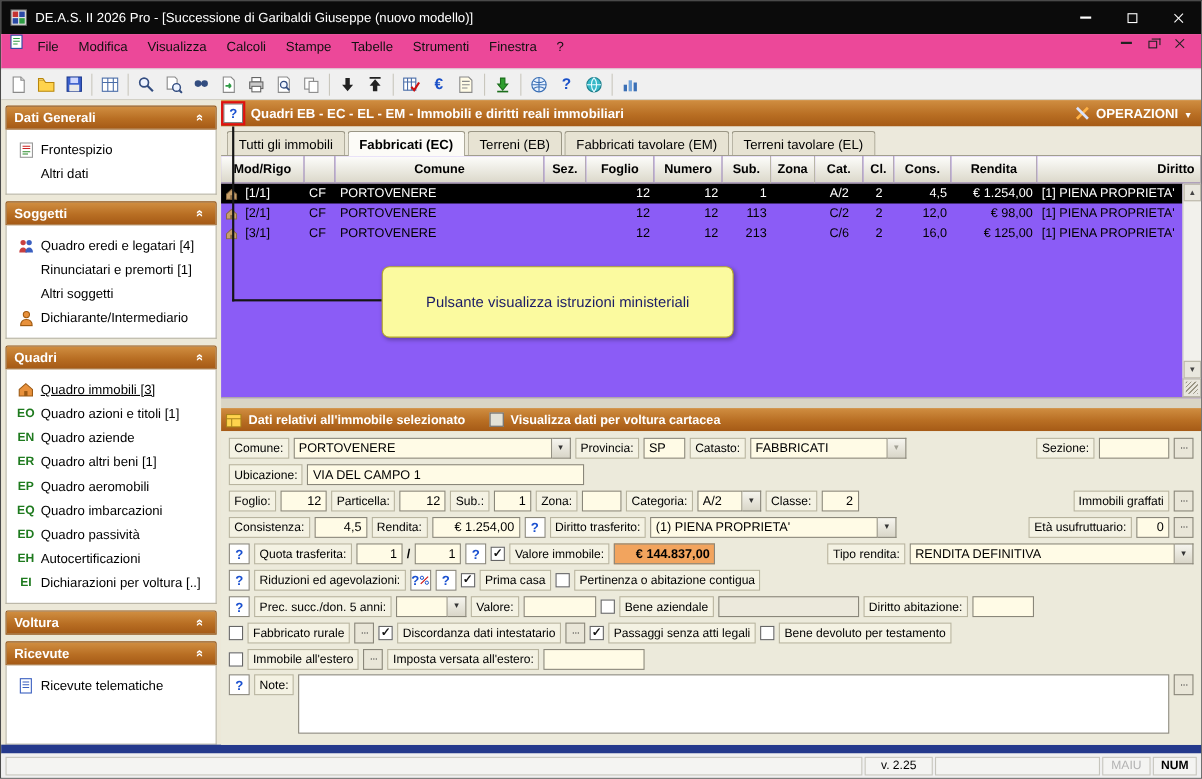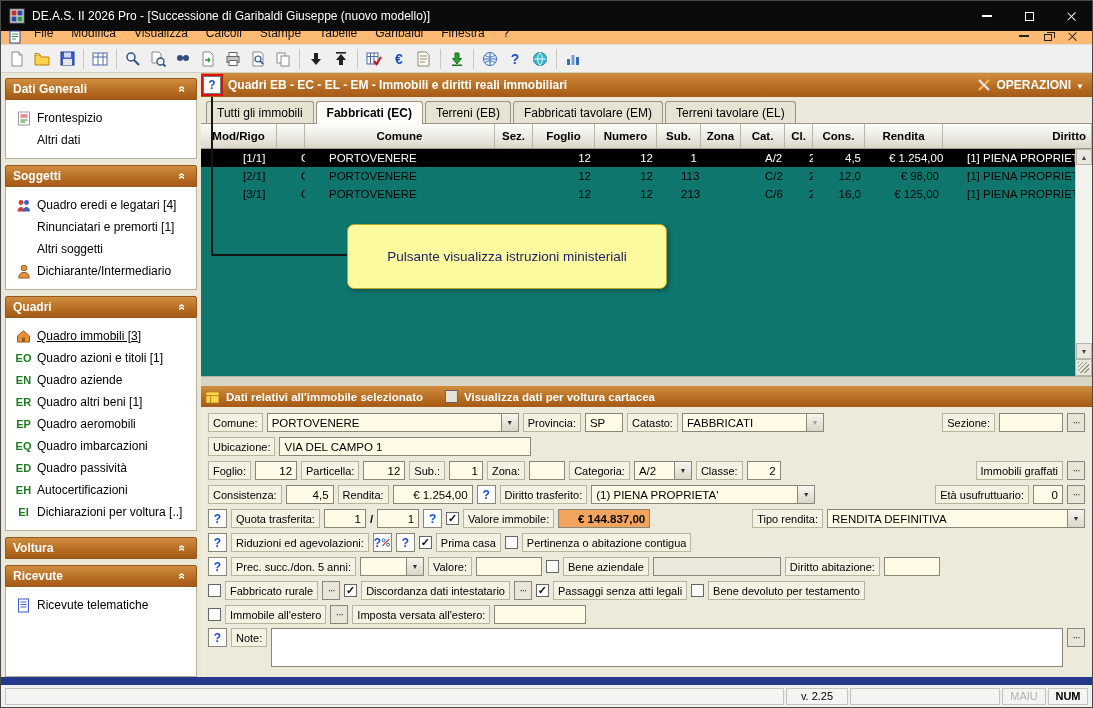--- a/index.html
+++ b/index.html
@@ -15,21 +15,21 @@
 .min-glyph{width:10px;height:1.5px;background:currentColor;display:inline-block;}
 .max-glyph{width:9px;height:9px;border:1.2px solid currentColor;display:inline-block;}
 .x-glyph{position:relative;width:11px;height:11px;display:inline-block;}
 .x-glyph::before,.x-glyph::after{content:"";position:absolute;left:5px;top:0;width:1.4px;height:11px;background:currentColor;}
 .x-glyph::before{transform:rotate(45deg);}
 .x-glyph::after{transform:rotate(-45deg);}
 .restore-glyph{position:relative;width:8px;height:7px;border:1.2px solid currentColor;display:inline-block;margin-top:3px;}
 .restore-glyph::before{content:"";position:absolute;left:1.5px;top:-3.5px;width:7px;height:5.5px;border:1.2px solid currentColor;border-left:none;border-bottom:none;}
 
 
-.menubar{height:14px;background:#fdba74;display:flex;align-items:flex-end;padding:0 4px;border-bottom:1px solid #dcdcdc;flex:none;font-size:12px;color:#111;}
+.menubar{height:32px;background:#ec4899;display:flex;align-items:flex-start;padding:0 4px;border-bottom:1px solid #dcdcdc;flex:none;font-size:12px;color:#111;}
 .menubar .mi{padding:4px 9px;}
 .sysicon{margin:0 3px;display:flex;}
 .mdi-controls{margin-left:auto;display:flex;gap:8px;padding-right:8px;color:#222;align-items:center;}
 .mdi-controls .mc{display:flex;align-items:center;justify-content:center;width:16px;height:16px;}
 
 
 .toolbar{height:28px;background:#f0f0f0;display:flex;align-items:center;padding:0 4px;border-bottom:1px solid #d2d0c6;gap:1px;flex:none;}
 .tbtn{width:24px;height:24px;display:flex;align-items:center;justify-content:center;border-radius:2px;}
 .tsep{width:1px;height:20px;background:#c9c7bd;margin:0 3px;flex:none;}
 .g-euro::before{content:"€";color:#1a50c8;font-weight:bold;font-size:14px;}
@@ -57,28 +57,28 @@
 .panel-hdr{height:24px;display:flex;align-items:center;gap:7px;padding:0 8px 0 2px;color:#fff;font-weight:bold;font-size:12px;background:linear-gradient(180deg,#d08e41 0%,#b86e23 55%,#a55a16 100%);flex:none;}
 .help-book{width:18px;height:18px;background:#fff;border:1px solid #777;outline:2px solid #e01010;display:flex;align-items:center;justify-content:center;flex:none;}
 .qmark::before{content:"?";color:#1a50d0;font-weight:bold;font-size:12px;}
 .operations{margin-left:auto;display:flex;align-items:center;gap:5px;}
 .caret::before{content:"▼";font-size:8px;}
 
 .tabs{height:27px;display:flex;align-items:flex-end;gap:2px;padding:3px 5px 0;background:#ece9dc;border-bottom:1px solid #9a9685;flex:none;}
 .tab{padding:4px 10px 3px;font-size:12px;background:#e7e3d3;border:1px solid #9a9685;border-bottom:none;border-radius:3px 3px 0 0;white-space:nowrap;}
 .tab.selected{background:#fcfbf7;font-weight:bold;padding-bottom:4px;margin-bottom:-1px;}
 
-.grid-area{height:253px;background:#0f766e;position:relative;flex:none;border-bottom:1px solid #b5b1a0;}
+.grid-area{height:220px;background:#8b5cf6;position:relative;flex:none;border-bottom:1px solid #b5b1a0;}
 .ghead{display:grid;grid-template-columns:76px 28px 190px 38px 62px 62px 44px 40px 44px 28px 52px 78px minmax(0,1fr);height:25px;}
 .gh{background:linear-gradient(180deg,#fdfdfb,#dbd8ca);border-right:1px solid #b9b6a7;border-bottom:1px solid #9d9a8b;display:flex;align-items:center;justify-content:center;font-weight:bold;font-size:11.5px;white-space:nowrap;overflow:hidden;}
 .gh.right{justify-content:flex-end;padding-right:5px;}
 .grows{margin-right:17px;}
 .grow{display:grid;grid-template-columns:18px 58px 28px 190px 38px 62px 62px 44px 40px 44px 28px 52px 78px minmax(0,1fr);height:18px;font-size:11.5px;align-items:center;}
 .grow.selected{background:#000;color:#fff;}
-.gc{padding:0 4px;white-space:nowrap;overflow:hidden;margin-left:20px;}
+.gc{padding:0 4px;white-space:nowrap;overflow:hidden;}
 .gc.r{text-align:right;}
 .gc.c{text-align:center;}
 .gc.ic{display:flex;justify-content:center;padding:0;}
 .vscroll{position:absolute;top:25px;right:0;bottom:17px;width:17px;background:#f2f1ec;border-left:1px solid #d2d0c6;display:flex;flex-direction:column;}
 .sbtn{height:16px;background:#e9e7de;border:1px solid #b9b6a7;display:flex;align-items:center;justify-content:center;color:#444;flex:none;}
 .sbtn.up::before{content:"▲";font-size:7px;}
 .sbtn.down::before{content:"▼";font-size:7px;}
 .strack{flex:1;}
 .corner{position:absolute;right:0;bottom:0;width:17px;height:17px;background:#e9e7de;border:1px solid #b9b6a7;}
 .corner::before{content:"";position:absolute;right:2px;bottom:2px;width:11px;height:11px;background:repeating-linear-gradient(135deg,#9a9685 0 1px,transparent 1px 3px);}
@@ -159,21 +159,21 @@
           <rect x="2" y="1" width="10" height="12" fill="#fff" stroke="#2a49a5"></rect>
           <path d="M4 4h6M4 6.5h6M4 9h4" stroke="#2e9b44" fill="none"></path>
         </svg>
       </span>
     <span class="mi">File</span>
     <span class="mi">Modifica</span>
     <span class="mi">Visualizza</span>
     <span class="mi">Calcoli</span>
     <span class="mi">Stampe</span>
     <span class="mi">Tabelle</span>
-    <span class="mi">Garibaldi</span>
+    <span class="mi">Strumenti</span>
     <span class="mi">Finestra</span>
     <span class="mi">?</span>
     <div class="mdi-controls">
       <span class="mc">
           <span class="min-glyph"></span>
         </span>
       <span class="mc">
           <span class="restore-glyph"></span>
         </span>
       <span class="mc">

